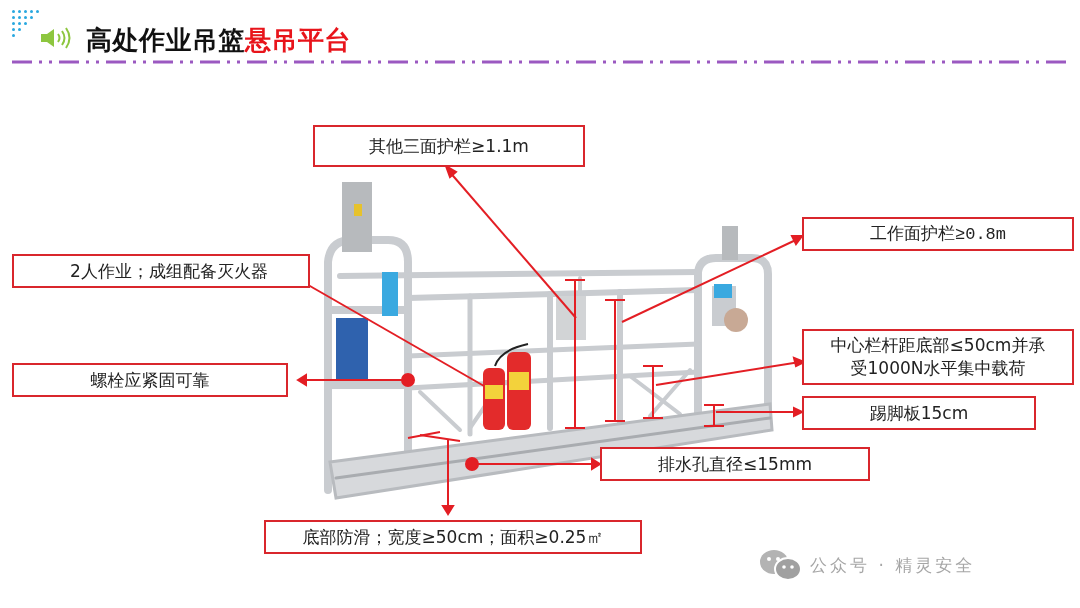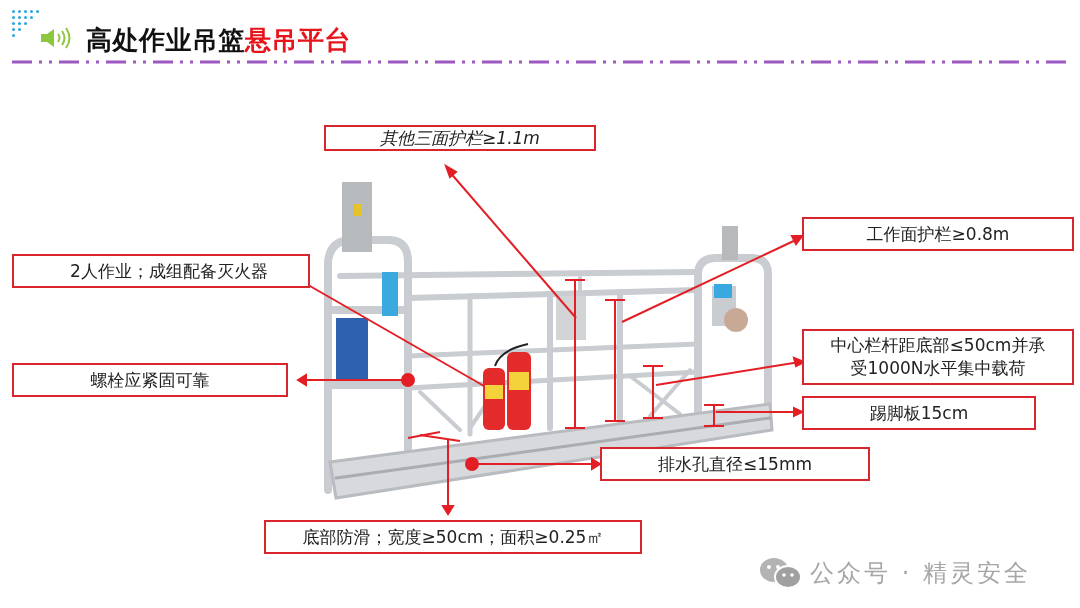--- a/index.html
+++ b/index.html
@@ -8,21 +8,21 @@
   .dots { position:absolute; left:12px; top:10px; }
   .dots span { position:absolute; width:3px; height:3px; background:#29a8e0; border-radius:50%; }
   .speaker { position:absolute; left:40px; top:26px; width:32px; height:24px; }
   .title { position:absolute; left:86px; top:23px; font-size:26px; font-weight:bold; color:#111; letter-spacing:0.5px; }
   .title .hl { color:#e8141b; }
   .divider { position:absolute; left:12px; top:60px; width:1060px; height:4px; }
   .label-box { position:absolute; border:2px solid #d9262c; background:#fff; box-sizing:border-box;
                display:flex; align-items:center; justify-content:center; text-align:center;
                font-size:17px; color:#222; line-height:23px; }
   svg.overlay { position:absolute; left:0; top:0; }
-  .watermark { position:absolute; left:758px; top:548px; display:flex; align-items:center; color:#a6a6a6; font-size:24px; letter-spacing:3px;margin-top:8px; }
+  .watermark { position:absolute; left:758px; top:548px; display:flex; align-items:center; color:#a6a6a6; font-size:17px; letter-spacing:3px; }
   .wm-icon { width:46px; height:34px; margin-right:6px; }
 </style>
 </head>
 <body>
 
 <div class="dots">
   <span style="left:0;top:0"></span>
     <span style="left:6px;top:0"></span>
     <span style="left:12px;top:0"></span>
     <span style="left:18px;top:0"></span>
@@ -142,24 +142,24 @@
     <line x1="476" y1="464" x2="594" y2="464"></line>
     <polygon points="600,464 592,459 592,469"></polygon>
 
     <line x1="408" y1="438" x2="440" y2="432"></line>
     <line x1="420" y1="435" x2="460" y2="441"></line>
     <line x1="448" y1="440" x2="448" y2="510"></line>
     <polygon points="448,514 443,506 453,506"></polygon>
   </g>
 </svg>
 
-<div class="label-box" style="left:324px;top:125px;width:272px;height:26px;font-style:italic;">
+<div class="label-box" style="left:313px;top:125px;width:272px;height:42px;">
   <span>其他三面护栏≥1.1m</span>
 </div>
-<div class="label-box" style="left:802px;top:217px;width:272px;height:34px;">
+<div class="label-box" style="left:802px;top:217px;width:272px;height:34px;font-family:Liberation Mono, monospace;">
   <span>工作面护栏≥0.8m</span>
 </div>
 <div class="label-box" style="left:12px;top:254px;width:298px;height:34px;padding-left:16px;">
   <span>2人作业；成组配备灭火器</span>
 </div>
 <div class="label-box" style="left:12px;top:363px;width:276px;height:34px;">
   <span>螺栓应紧固可靠</span>
 </div>
 <div class="label-box" style="left:802px;top:329px;width:272px;height:56px;flex-direction:column;">
   <span>中心栏杆距底部≤50cm并承</span>

